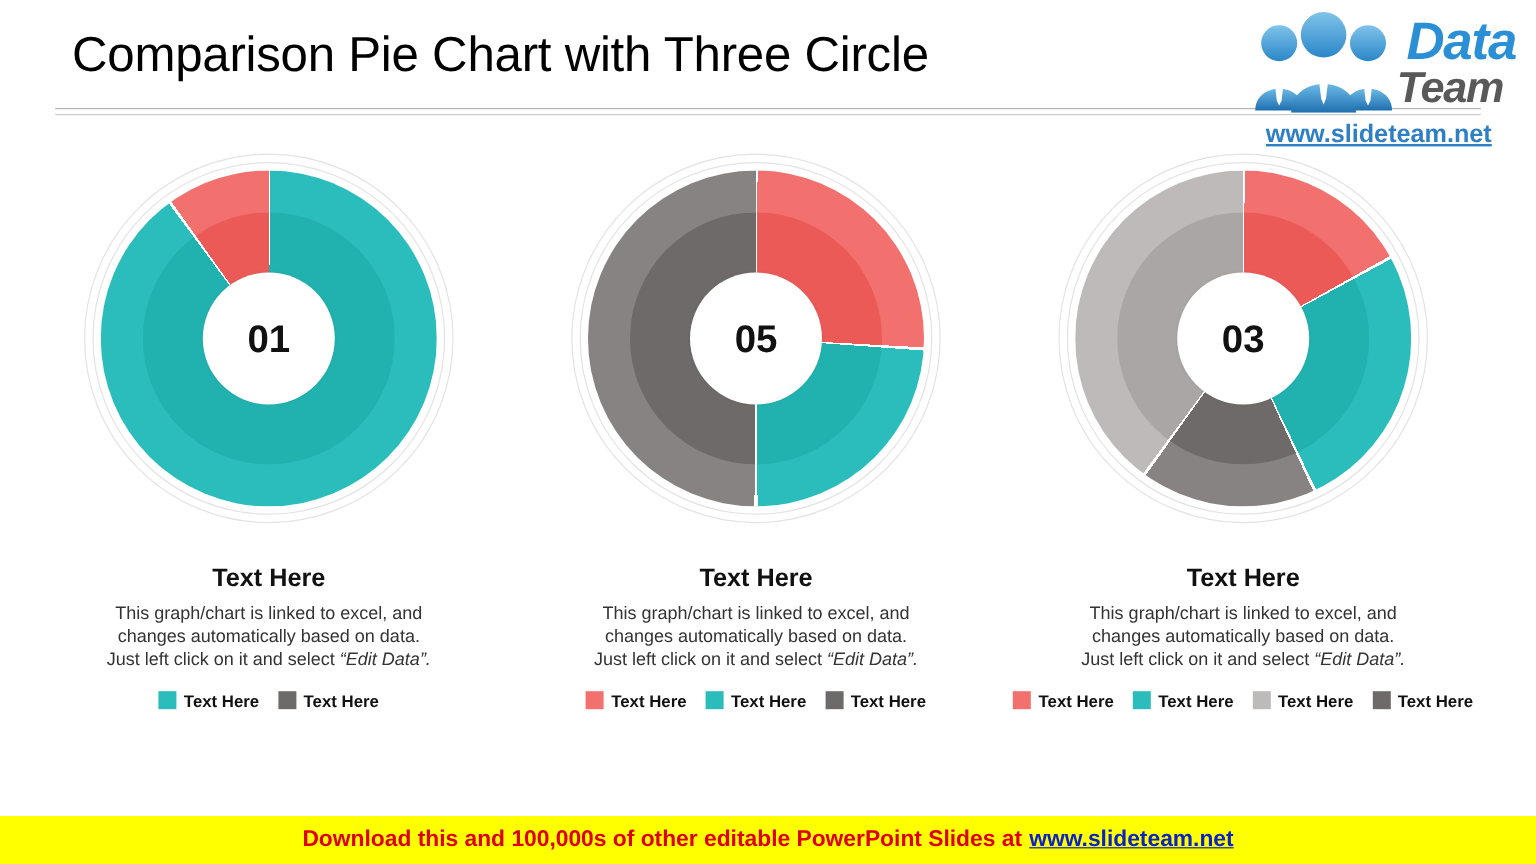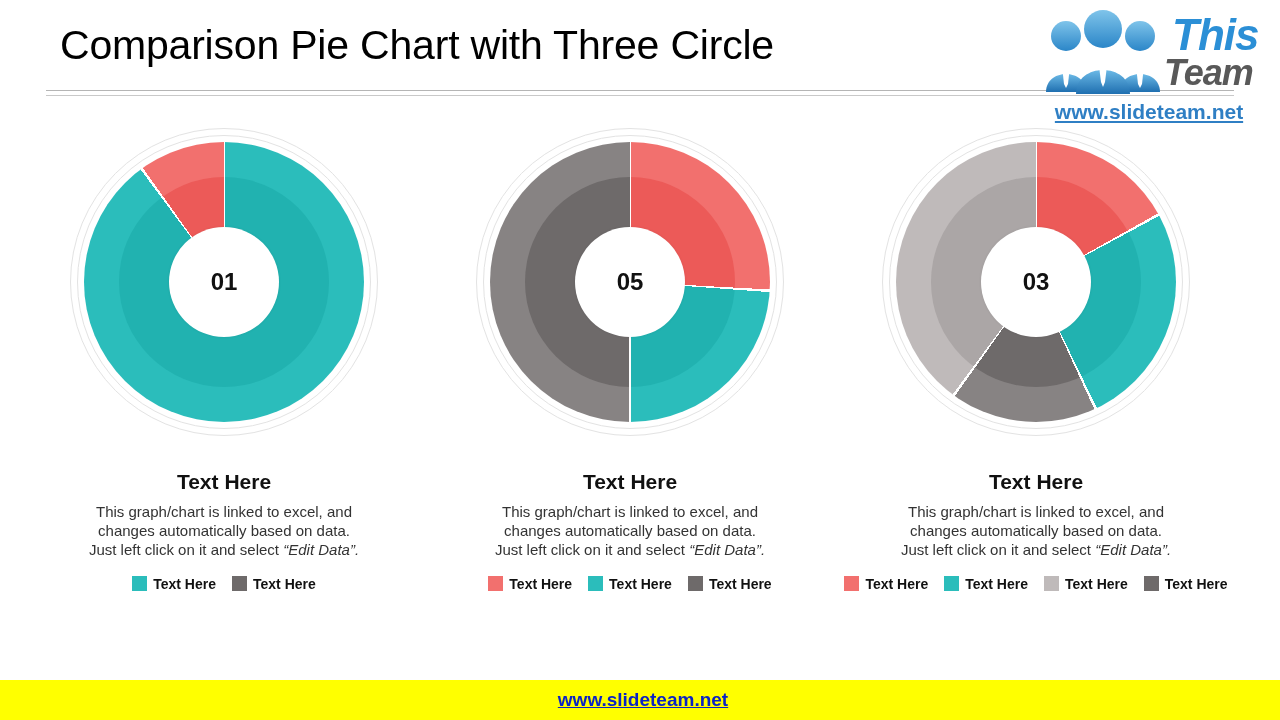--- a/index.html
+++ b/index.html
@@ -139,21 +139,21 @@
     position: absolute;
     left: 105px;
     top: 95px;
     width: 110px;
     height: 110px;
     border-radius: 50%;
     background: #ffffff;
     display: flex;
     align-items: center;
     justify-content: center;
-    font-size: 24px;
+    font-size: 32px;
     font-weight: bold;
     color: #111111;
     box-shadow: 0 0 3px rgba(0,0,0,0.07);
   }
 
   
   .col-heading {
     text-align: center;
     font-size: 21px;
     font-weight: bold;
@@ -248,21 +248,21 @@
         <path d="M2 82 C2 58 42 58 42 82 Z" fill="url(#blueB)"></path>
         <circle cx="96" cy="26" r="15" fill="url(#blueA)"></circle>
         <path d="M76 82 C76 58 116 58 116 82 Z" fill="url(#blueB)"></path>
         <circle cx="59" cy="19" r="19" fill="url(#blueA)"></circle>
         <path d="M32 84 C32 52 86 52 86 84 Z" fill="url(#blueB)"></path>
         <path d="M18 56 l4 -4 l4 4 l-2 18 l-2 4 l-2 -4 Z" fill="#ffffff"></path>
         <path d="M92 56 l4 -4 l4 4 l-2 18 l-2 4 l-2 -4 Z" fill="#ffffff"></path>
         <path d="M54 48 l5 -5 l5 5 l-3 24 l-2 5 l-2 -5 Z" fill="#ffffff"></path>
       </svg>
     </span>
-    <span class="logo-slide">This</span>
+    <span class="logo-slide">Data</span>
     <span class="logo-team">Team</span>
     <span class="logo-url">www.slideteam.net</span>
   </div>
 </div>
 
 <div class="columns">
 
   <div class="col col-1">
     <div class="donut-wrap">
       <div class="ring-outer"></div>
@@ -345,14 +345,15 @@
         </div>
         <div class="legend-item">
           <span class="legend-swatch" style="background: rgb(110, 106, 106);"></span>
           <span class="legend-label">Text Here</span>
         </div>
       </div>
   </div>
 </div>
 
 <div class="footer">
+  <span class="footer-text">Download this and 100,000s of other editable PowerPoint Slides at</span>
   <span class="footer-link">www.slideteam.net</span>
 </div>
 
 </body></html>

